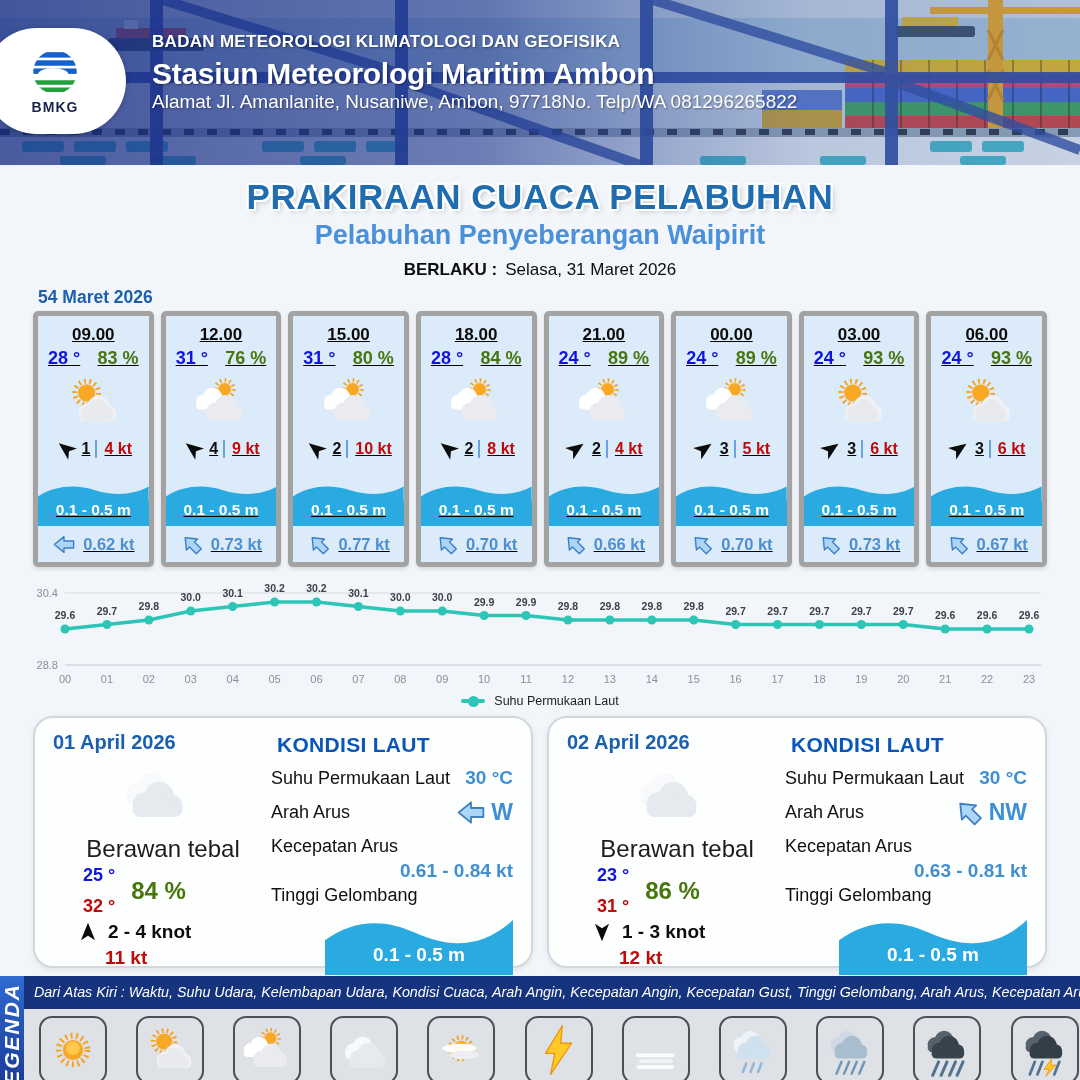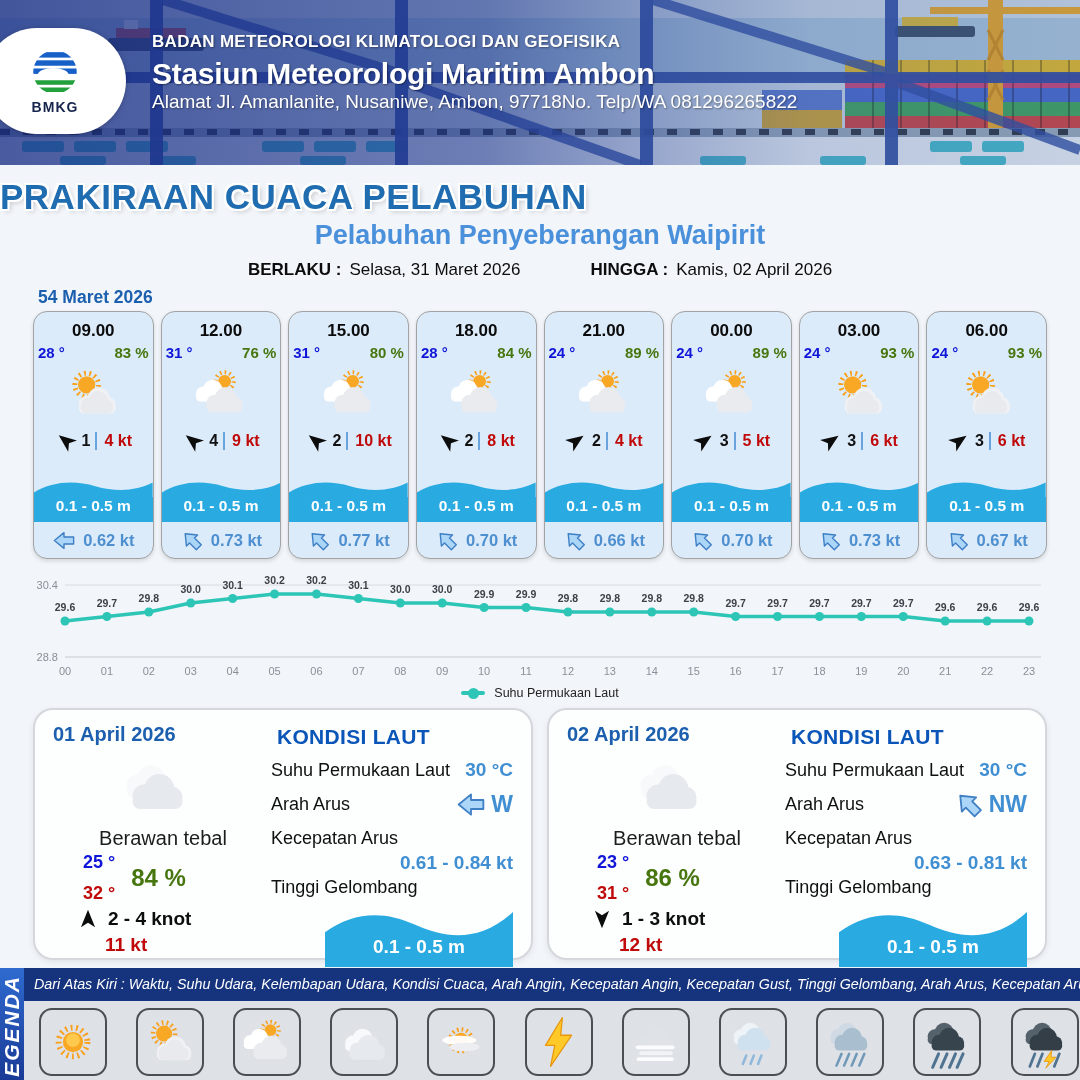--- a/index.html
+++ b/index.html
@@ -12,34 +12,34 @@
   .hdr-text{position:absolute;left:152px;top:32px;color:#fff;z-index:3;}
   .agency{font-size:17px;font-weight:bold;letter-spacing:.3px;text-shadow:1px 1px 2px rgba(0,0,0,.4);}
   .station{font-size:30px;font-weight:bold;margin-top:5px;letter-spacing:-.3px;text-shadow:1px 1px 2px rgba(0,0,0,.4);}
   .addr{font-size:19px;display:flex;text-shadow:1px 1px 2px rgba(0,0,0,.4);}
   .logo-pill{position:absolute;left:-16px;top:28px;width:142px;height:106px;background:#fff;border-radius:56px;
     display:flex;flex-direction:column;align-items:center;justify-content:center;z-index:4;box-shadow:0 1px 5px rgba(0,0,0,.25);}
   .emblem{width:58px;height:52px;}
   .logo-text{font-size:14px;font-weight:bold;color:#16244c;letter-spacing:1px;}
 
   
-  .title-main{font-size:35px;font-weight:800;color:#1f6cb0;text-align:left;margin-top:12px;letter-spacing:.5px;
+  .title-main{font-size:35px;font-weight:800;color:#1f6cb0;text-align:center;margin-top:12px;letter-spacing:.5px;
     text-shadow:2px 2px 0 #fff,-2px -2px 0 #fff,2px -2px 0 #fff,-2px 2px 0 #fff,3px 3px 5px rgba(0,0,0,.18);}
   .title-sub{font-size:27px;font-weight:bold;color:#4a90db;text-align:center;margin-top:3px;}
   .validity{display:flex;justify-content:center;gap:70px;margin-top:9px;font-size:17px;color:#0d0d0d;}
   .validity .vpair{display:flex;gap:8px;}
   .validity b{font-weight:bold;}
   .fdate{margin:7px 0 3px 38px;font-size:17.5px;font-weight:bold;color:#1b5fae;}
 
   
   .fcards{display:flex;gap:7px;margin:0 33px;}
-  .fcard{flex:1;height:246px;background:#dcebfa;border:1px solid #a3a3a3;border-radius:14px;
-    box-shadow:0 2px 4px rgba(0,0,0,.13);display:flex;flex-direction:column;overflow:hidden;}
+  .fcard{flex:1;height:246px;background:#dcebfa;border:5px solid #a3a3a3;border-radius:5px;
+    box-shadow:0 2px 4px rgba(0,0,0,.13);display:flex;flex-direction:column;overflow:hidden;text-decoration:underline;}
   .ftime{text-align:center;font-weight:bold;font-size:17px;margin-top:9px;color:#0b0b0b;}
-  .ftemps{display:flex;justify-content:space-between;padding:3px 4px 0;font-size:15px;font-weight:bold;}
+  .ftemps{display:flex;justify-content:space-between;padding:3px 10px 0;font-size:18px;font-weight:bold;}
   .ftemps .t{color:#1016d8;}
   .ftemps .h{color:#47760f;}
   .ficon{height:62px;display:flex;justify-content:center;align-items:center;margin-top:2px;}
   .ficon svg{width:58px;height:58px;}
   .fwind{display:flex;align-items:center;justify-content:center;gap:5px;font-size:16px;font-weight:bold;height:32px;}
   .wind-arrow{display:inline-flex;transform-origin:center;}
   .wind-arrow svg{width:22px;height:20px;display:block;}
   .wind-arrow path{fill:#0c0c0c;}
   .wind-arrow[data-dir="NW"]{transform:rotate(-142deg);}
   .wind-arrow[data-dir="NE"]{transform:rotate(-35deg);}
@@ -66,21 +66,21 @@
   .legend-marker{width:24px;height:4px;background:#2cc5b6;border-radius:2px;position:relative;}
   .legend-marker::after{content:"";position:absolute;left:7px;top:-3.5px;width:11px;height:11px;border-radius:50%;background:#2cc5b6;}
 
   
   .daily-wrap{display:flex;gap:14px;margin:8px 33px 0;}
   .daily-card{flex:1;height:252px;background:#fdfefe;border:2px solid #d4d8dd;border-radius:20px;
     box-shadow:0 2px 6px rgba(0,0,0,.08);display:flex;padding:13px 18px;box-sizing:border-box;gap:6px;}
   .dleft{width:200px;display:flex;flex-direction:column;align-items:center;}
   .ddate{align-self:flex-start;font-size:20px;font-weight:bold;color:#1b5fae;}
   .dicon svg{width:76px;height:76px;}
-  .dcond{font-size:20px;color:#1c1c1c;margin-top:1px;margin-left:20px;}
+  .dcond{font-size:24px;color:#1c1c1c;margin-top:1px;margin-left:20px;}
   .dtemps{display:flex;align-items:center;gap:16px;align-self:flex-start;margin-left:30px;margin-top:2px;}
   .tmin{color:#1016d8;font-weight:bold;font-size:18px;display:block;}
   .tmax{color:#c00a0a;font-weight:bold;font-size:18px;display:block;margin-top:10px;}
   .dhum{color:#47760f;font-size:24px;font-weight:bold;}
   .dwind{display:flex;gap:9px;align-self:flex-start;margin-left:24px;margin-top:4px;font-size:19px;font-weight:bold;color:#0d0d0d;align-items:center;}
   .dgust{align-self:flex-start;margin-left:52px;margin-top:4px;color:#c00a0a;font-size:19px;font-weight:bold;}
   .dright{flex:1;display:flex;flex-direction:column;padding-left:12px;}
   .kheading{font-size:21px;font-weight:bold;color:#0a55b8;margin:2px 0 10px 6px;letter-spacing:.3px;}
   .krow{display:flex;justify-content:space-between;align-items:center;margin-bottom:10px;font-size:18px;}
   .klabel{color:#101010;}
@@ -338,24 +338,20 @@
     </div>
   </header>
 
   <section>
     <div class="title-main">PRAKIRAAN CUACA PELABUHAN</div>
     <div class="title-sub">Pelabuhan Penyeberangan Waipirit</div>
     <div class="validity">
       <span class="vpair">
         <b>BERLAKU :</b>
         <span>Selasa, 31 Maret 2026</span>
-      </span>
-      <span class="vpair">
-        <b>HINGGA :</b>
-        <span>Kamis, 02 April 2026</span>
       </span>
     </div>
     <div class="fdate">54 Maret 2026</div>
   </section>
 
   <section class="fcards" id="fcards">
     <div class="fcard">
       <div class="ftime">09.00</div>
       <div class="ftemps">
         <span class="t">28 °</span>

